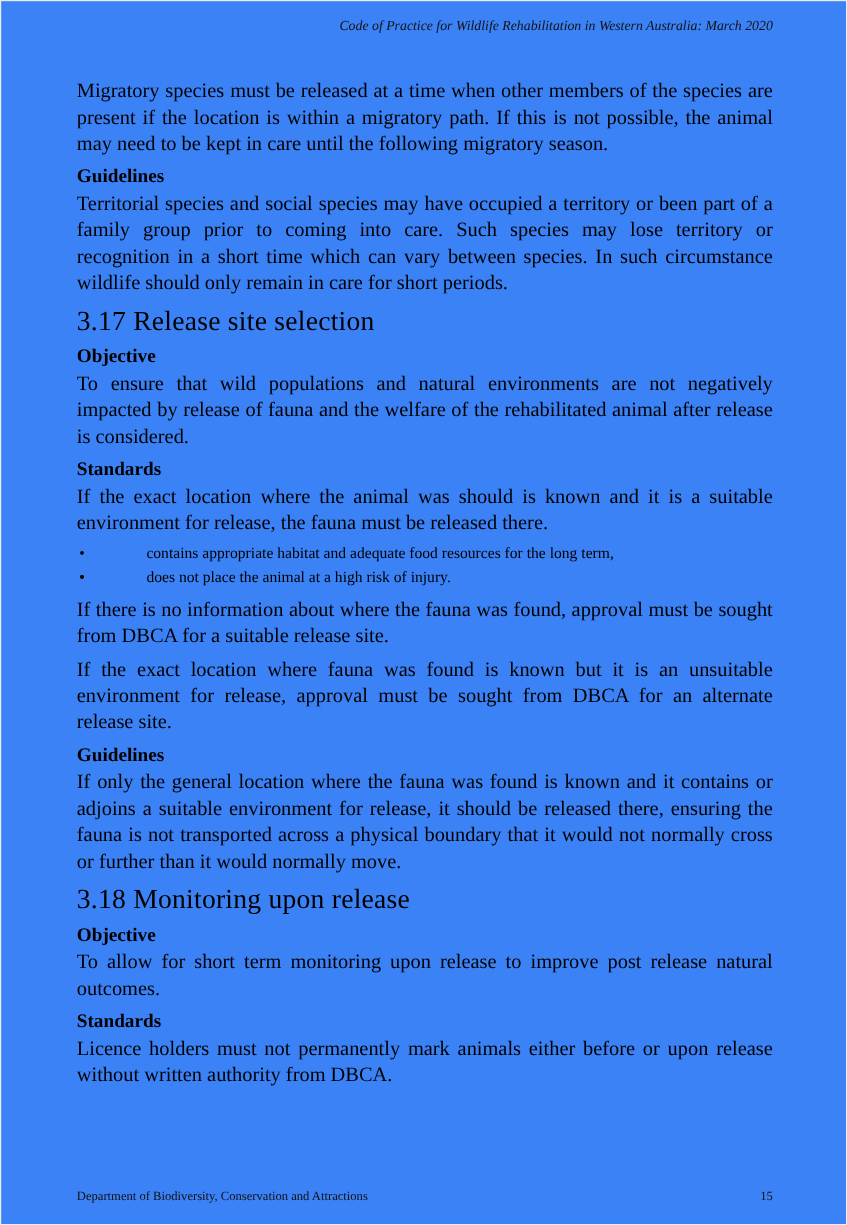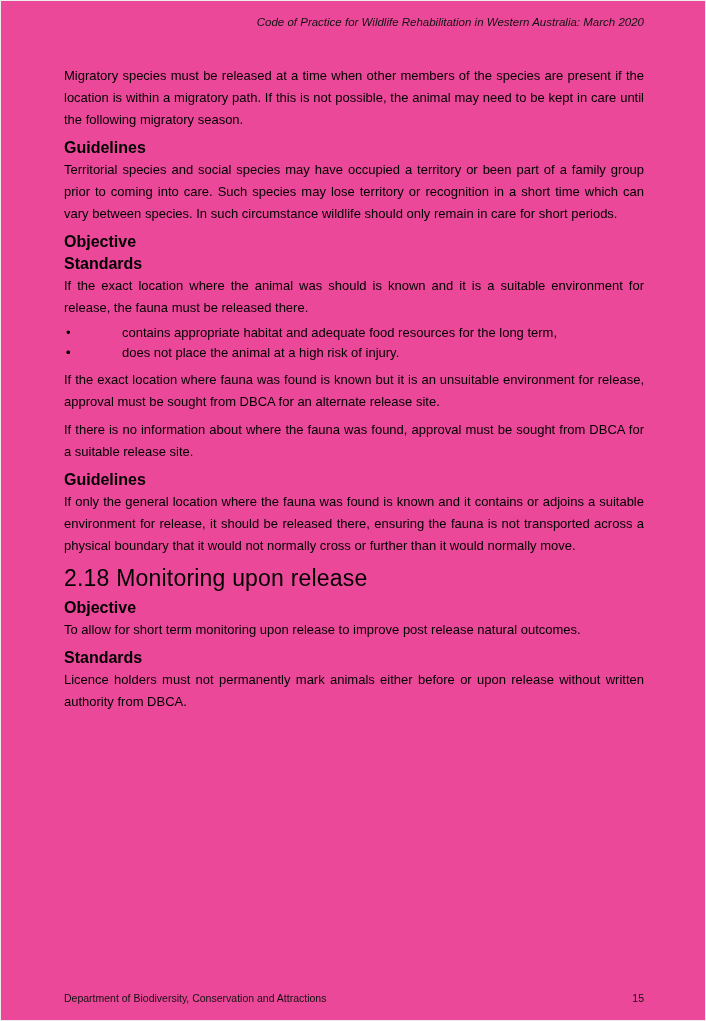--- a/index.html
+++ b/index.html
@@ -4,40 +4,40 @@
 <style>
   html, body {
     margin: 0;
     padding: 0;
     background: #ffffff;
   }
   .page {
     position: relative;
     width: 706px;
     height: 1021px;
-    background: #ec4899;
-    font-family: Liberation Sans, sans-serif;
+    background: #3b82f6;
+    font-family: Liberation Serif, serif;
     color: #000000;
     overflow: hidden;
     box-sizing: border-box;
     border: 1px solid #ececec;
   }
   .running-header {
     margin: 15px 61px 0 63px;
     text-align: right;
     font-style: italic;
     font-size: 11.5px;
     line-height: 13px;
     color: #111111;
   }
   .content {
     margin: 0 61px 0 63px;
   }
   p.body {
-    font-size: 13px;
+    font-size: 17px;
     line-height: 22px;
     text-align: justify;
     margin: 0 0 6px 0;
   }
   p.body.first {
     margin-top: 36px;
   }
   p.no-justify {
     text-align: left;
   }
@@ -92,53 +92,55 @@
   <div class="running-header">Code of Practice for Wildlife Rehabilitation in Western Australia: March 2020</div>
 
   <main class="content">
 
     <p class="body first">Migratory species must be released at a time when other members of the species are present if the location is within a migratory path. If this is not possible, the animal may need to be kept in care until the following migratory season.</p>
 
     <h4 class="subhead">Guidelines</h4>
 
     <p class="body">Territorial species and social species may have occupied a territory or been part of a family group prior to coming into care. Such species may lose territory or recognition in a short time which can vary between species.  In such circumstance wildlife should only remain in care for short periods.</p>
 
+    <h2 class="section-head">3.17 Release site selection</h2>
 
     <h4 class="subhead">Objective</h4>
 
+    <p class="body">To ensure that wild populations and natural environments are not negatively impacted by release of fauna and the welfare of the rehabilitated animal after release is considered.</p>
 
     <h4 class="subhead">Standards</h4>
 
     <p class="body">If the exact location where the animal was should is known and it is a suitable environment for release, the fauna must be released there.</p>
 
 
     <ul class="bullets">
       <li>
         <span class="bullet-glyph">•</span>
         <span>contains appropriate habitat and adequate food resources for the long term,</span>
       </li>
       <li>
         <span class="bullet-glyph">•</span>
       </li>
       <li>
         <span class="bullet-glyph">•</span>
         <span>does not place the animal at a high risk of injury.</span>
       </li>
     </ul>
 
+    <p class="body">If there is no information about where the fauna was found, approval must be sought from DBCA for a suitable release site.</p>
+
     <p class="body">If the exact location where fauna was found is known but it is an unsuitable environment for release, approval must be sought from DBCA for an alternate release site.</p>
-
-    <p class="body">If there is no information about where the fauna was found, approval must be sought from DBCA for a suitable release site.</p>
 
     <h4 class="subhead">Guidelines</h4>
 
 
     <p class="body">If only the general location where the fauna was found is known and it contains or adjoins a suitable environment for release, it should be released there, ensuring the fauna is not transported across a physical boundary that it would not normally cross or further than it would normally move.</p>
 
-    <h2 class="section-head">2.18 Monitoring upon release</h2>
+    <h2 class="section-head">3.18 Monitoring upon release</h2>
 
     <h4 class="subhead">Objective</h4>
 
     <p class="body">To allow for short term monitoring upon release to improve post release natural outcomes.</p>
 
     <h4 class="subhead">Standards</h4>
 
     <p class="body">Licence holders must not permanently mark animals either before or upon release without written authority from DBCA.</p>
 
   </main>

